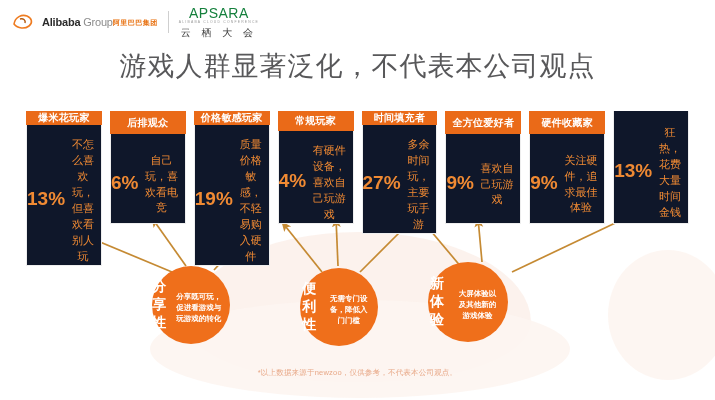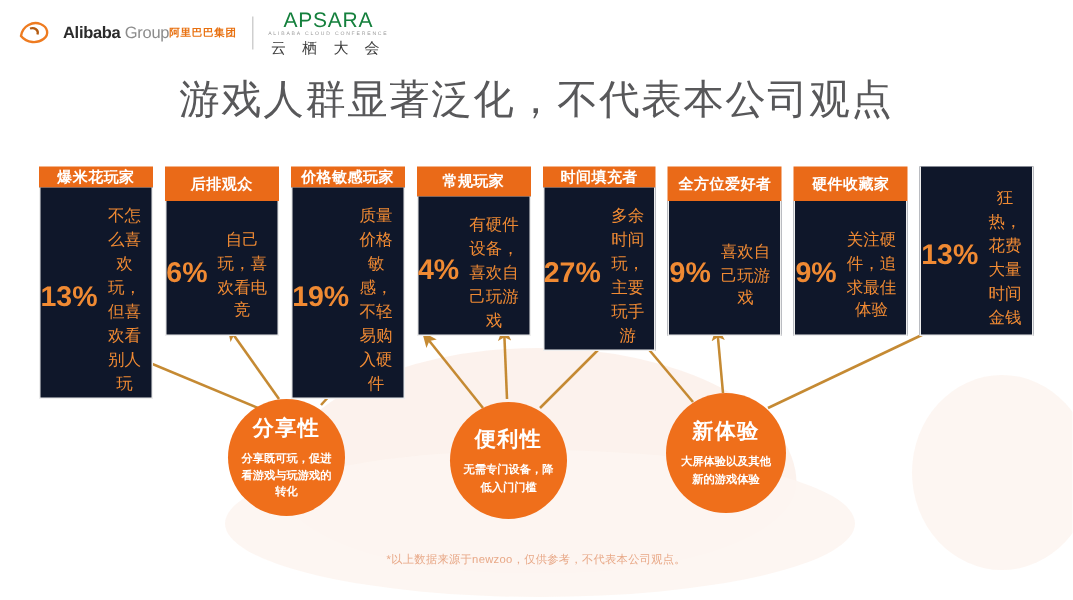--- a/index.html
+++ b/index.html
@@ -65,28 +65,28 @@
     margin-top:5px;font-size:11px;color:#f08a33;line-height:1.45;
     text-align:center;padding:0 4px;
   }
 
   
   .arrows{position:absolute;left:0;top:0;width:715px;height:400px;}
 
   
   .circle{
     position:absolute;border-radius:50%;background:#ef6f1b;
-    display:flex;flex-direction:column;align-items:center;justify-content:center;
+    display:flex;flex-direction:row;align-items:center;justify-content:center;
     color:#fff;text-align:center;
   }
   .circle .c-title{font-size:14px;font-weight:bold;letter-spacing:1px;}
   .circle .c-sub{font-size:7.5px;line-height:1.5;margin-top:5px;padding:0 8px;font-weight:bold;}
   #circle-0{left:152px;top:266px;width:78px;height:78px;}
   #circle-1{left:300px;top:268px;width:78px;height:78px;}
-  #circle-2{left:444px;top:262px;width:80px;height:80px;}
+  #circle-2{left:428px;top:262px;width:80px;height:80px;}
 
   
   .footnote{
     position:absolute;left:0;right:0;top:368px;text-align:center;
     font-size:7.5px;color:#e8a887;letter-spacing:.2px;
   }
 </style>
 </head>
 <body>
 

